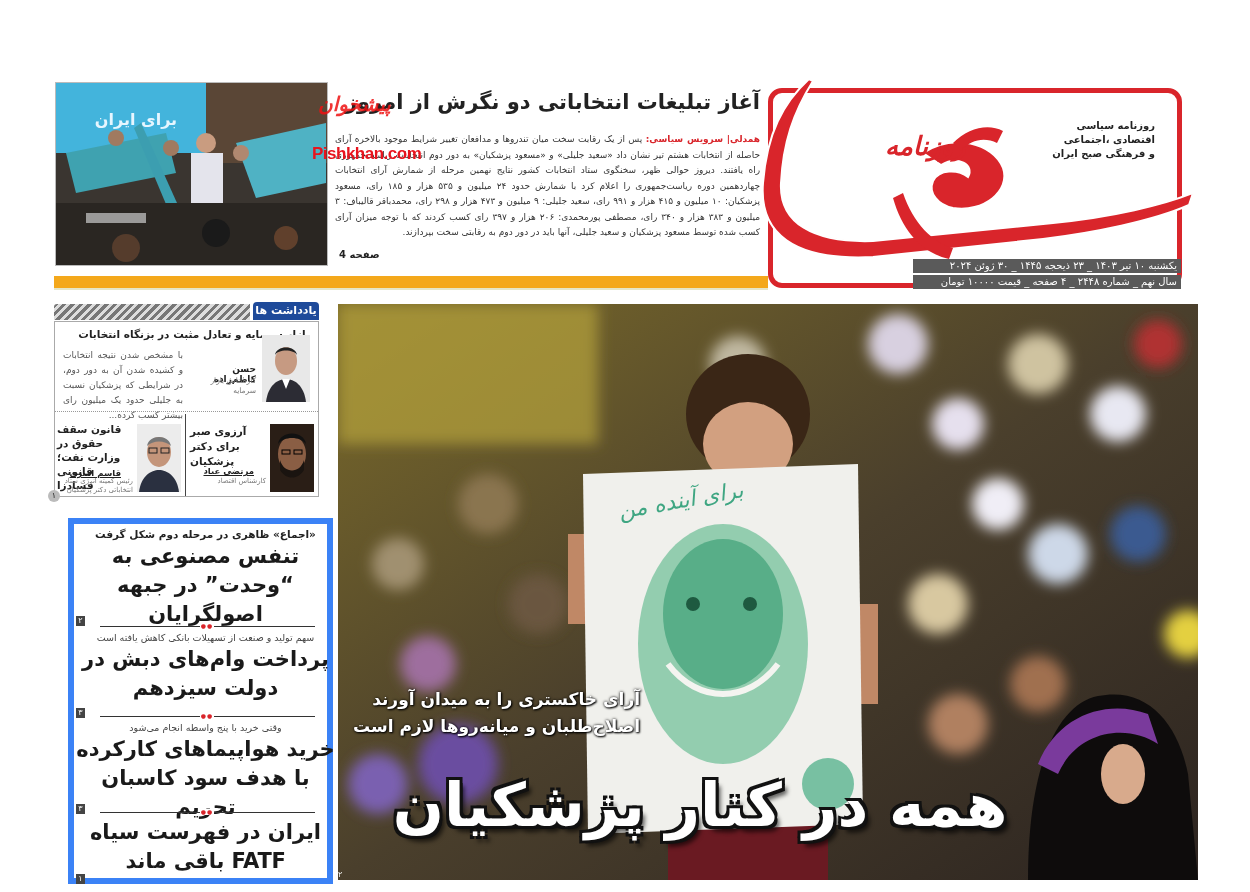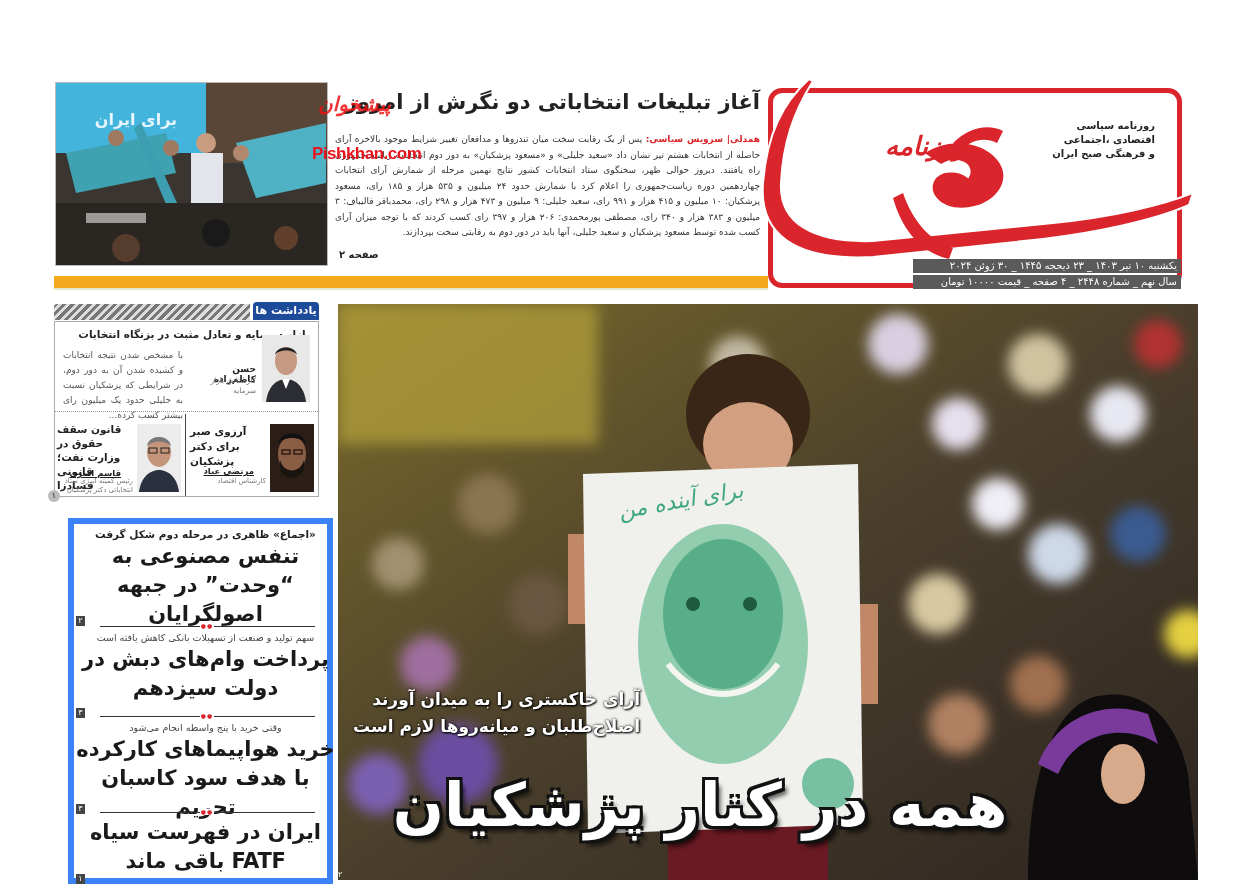--- a/index.html
+++ b/index.html
@@ -108,21 +108,21 @@
     <circle cx="230" cy="155" r="12" fill="#60402c"></circle>
     <rect x="30" y="130" width="60" height="10" fill="#ccc" opacity=".7"></rect>
   </svg>
 </div>
 
 <div class="top-story">
   <div class="top-headline">آغاز تبلیغات انتخاباتی دو نگرش از امروز</div>
   <div class="top-body">
     <span class="lead">همدلی| سرویس سیاسی:</span><span> پس از یک رقابت سخت میان تندروها و مدافعان تغییر شرایط موجود بالاخره آرای حاصله از انتخابات هشتم تیر نشان داد «سعید جلیلی» و «مسعود پزشکیان» به دور دوم انتخابات ریاست‌جمهوری راه یافتند. دیروز حوالی ظهر، سخنگوی ستاد انتخابات کشور نتایج نهمین مرحله از شمارش آرای انتخابات چهاردهمین دوره ریاست‌جمهوری را اعلام کرد با شمارش حدود ۲۴ میلیون و ۵۳۵ هزار و ۱۸۵ رای، مسعود پزشکیان: ۱۰ میلیون و ۴۱۵ هزار و ۹۹۱ رای، سعید جلیلی: ۹ میلیون و ۴۷۳ هزار و ۲۹۸ رای، محمدباقر قالیباف: ۳ میلیون و ۳۸۳ هزار و ۳۴۰ رای، مصطفی پورمحمدی: ۲۰۶ هزار و ۳۹۷ رای کسب کردند که با توجه میزان آرای کسب شده توسط مسعود پزشکیان و سعید جلیلی، آنها باید در دور دوم به رقابتی سخت بپردازند.</span>
   </div>
-  <div class="top-page">صفحه ۲</div>
+  <div class="top-page">صفحه 4</div>
 </div>
 
 <div class="watermark">
   <div class="wm-fa">پیشخوان</div>
   <div class="wm-en">Pishkhan.com</div>
 </div>
 
 <div class="orange-bar"></div>
 
 <div class="notes-header">

